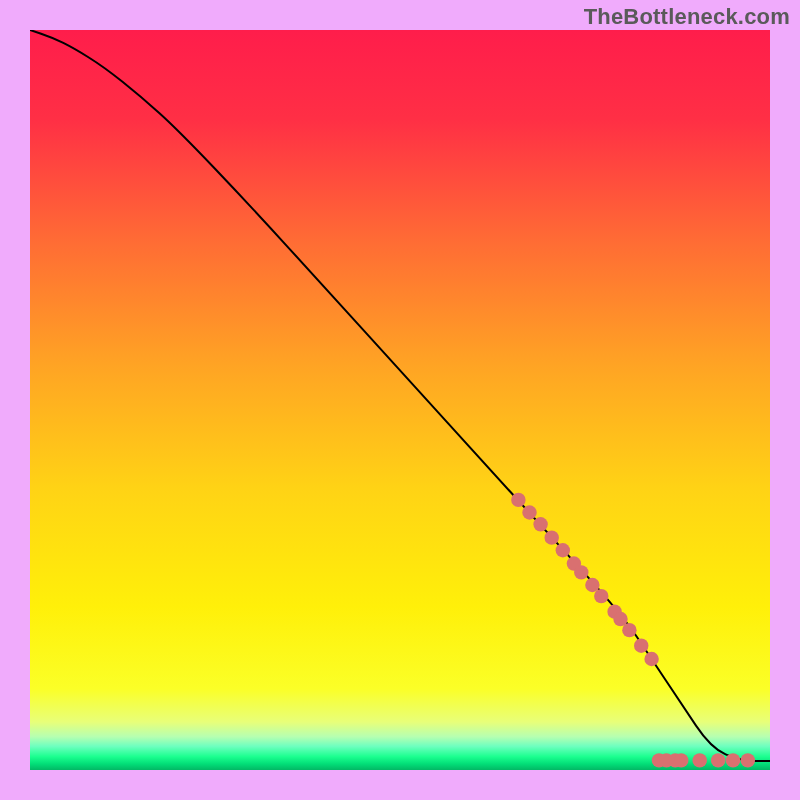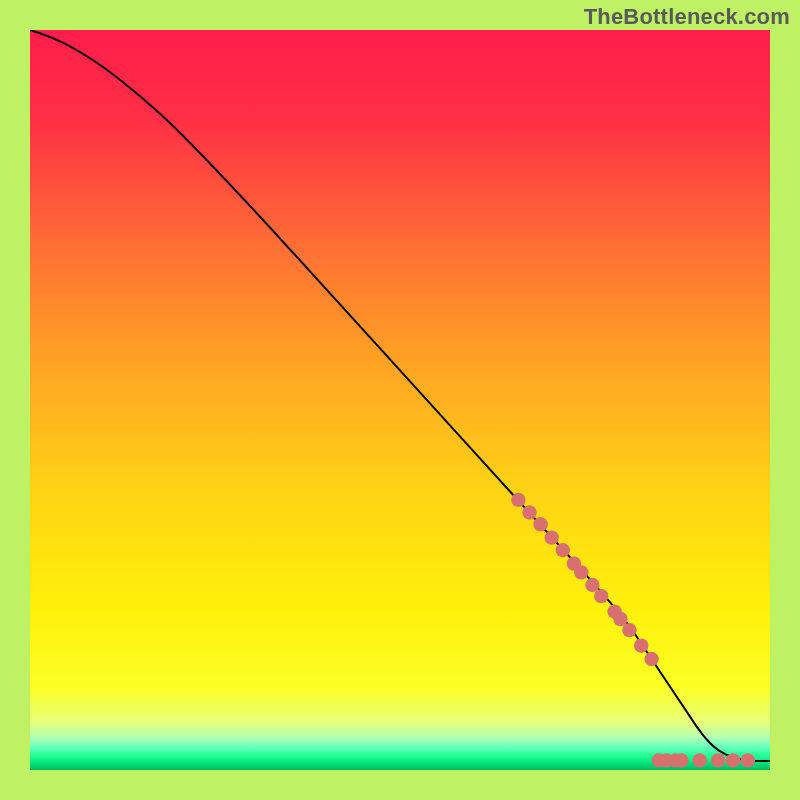--- a/index.html
+++ b/index.html
@@ -1,21 +1,21 @@
 <!DOCTYPE html>
 <html><head>
 <meta charset="utf-8">
 <style>
   * { margin: 0; padding: 0; box-sizing: border-box; }
   html, body { width: 800px; height: 800px; overflow: hidden; background: #000; }
   .frame {
     position: relative;
     width: 800px;
     height: 800px;
-    background: #bef264;
+    background: #f0abfc;
   }
   .watermark {
     position: absolute;
     top: 4px;
     right: 10px;
     font-family: Arial, Helvetica, sans-serif;
     font-size: 22px;
     font-weight: bold;
     color: #5a5a5a;
     letter-spacing: 0.2px;

